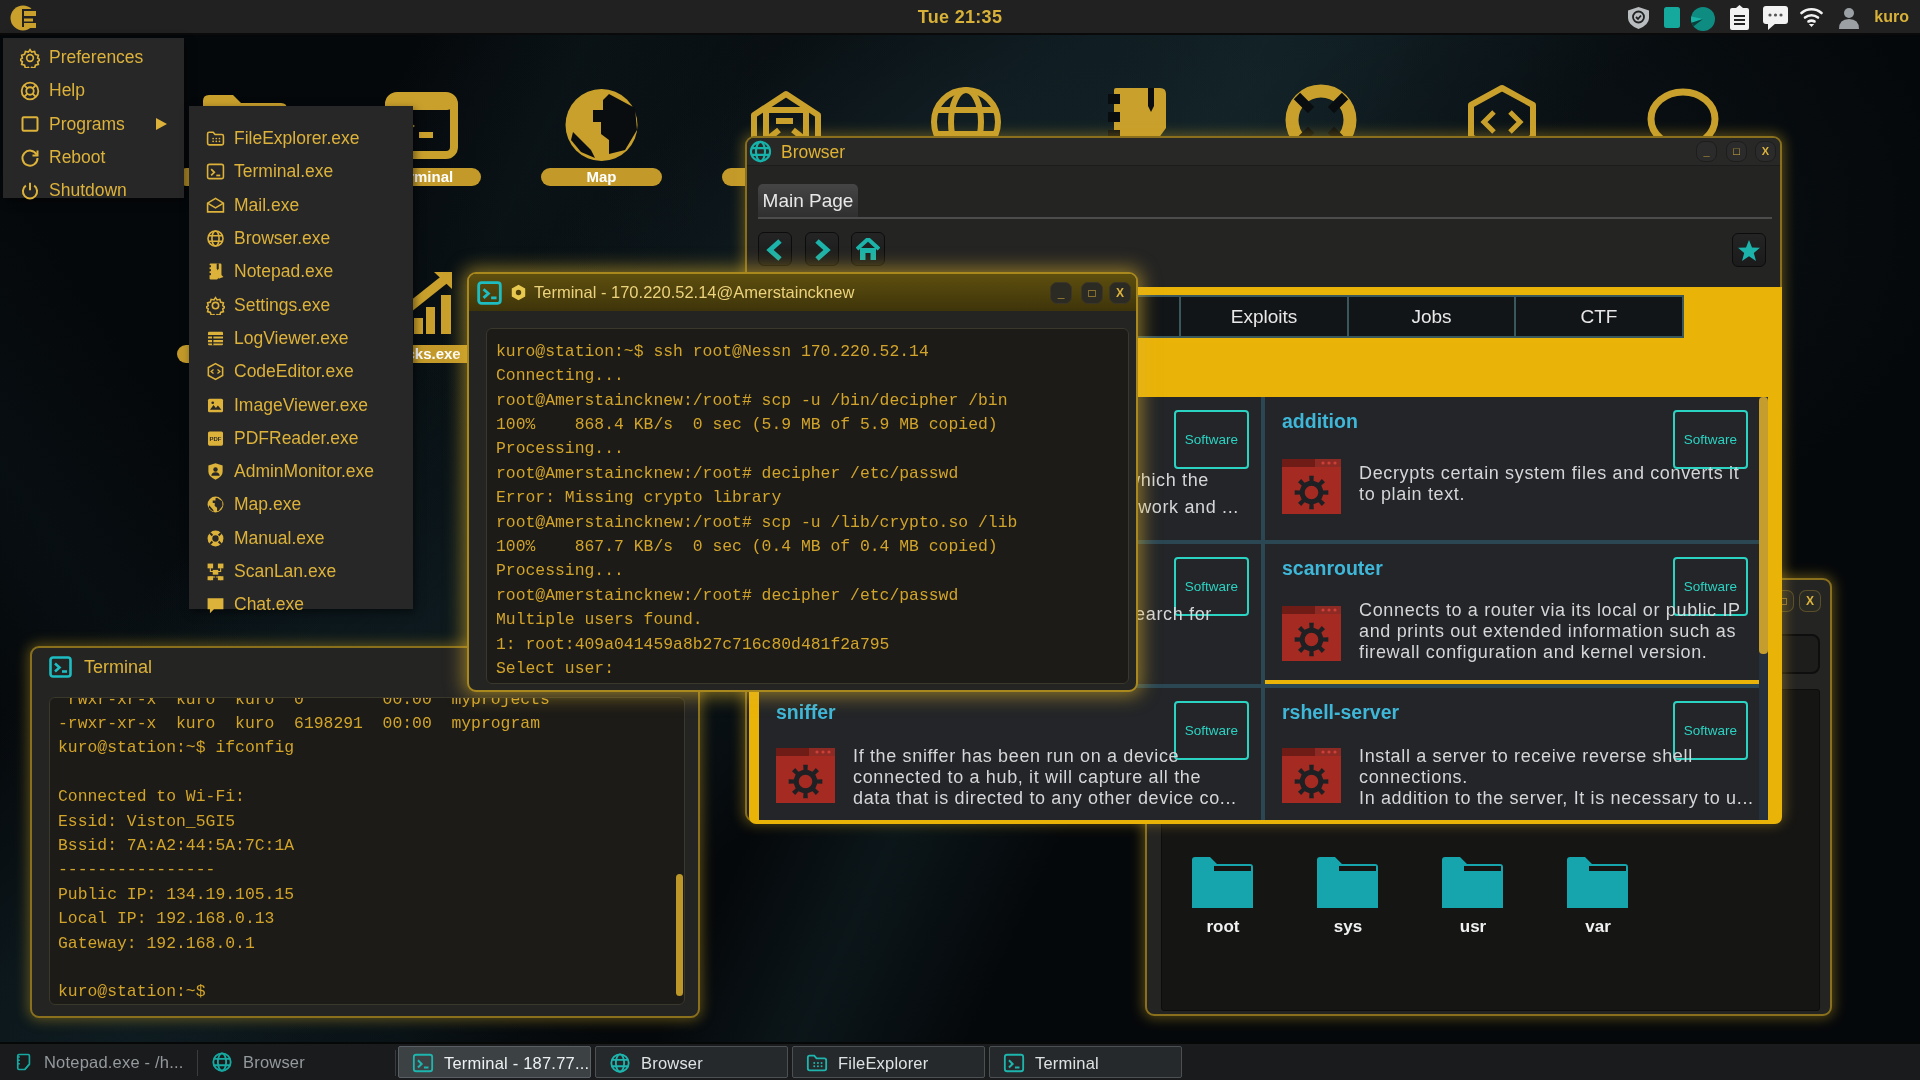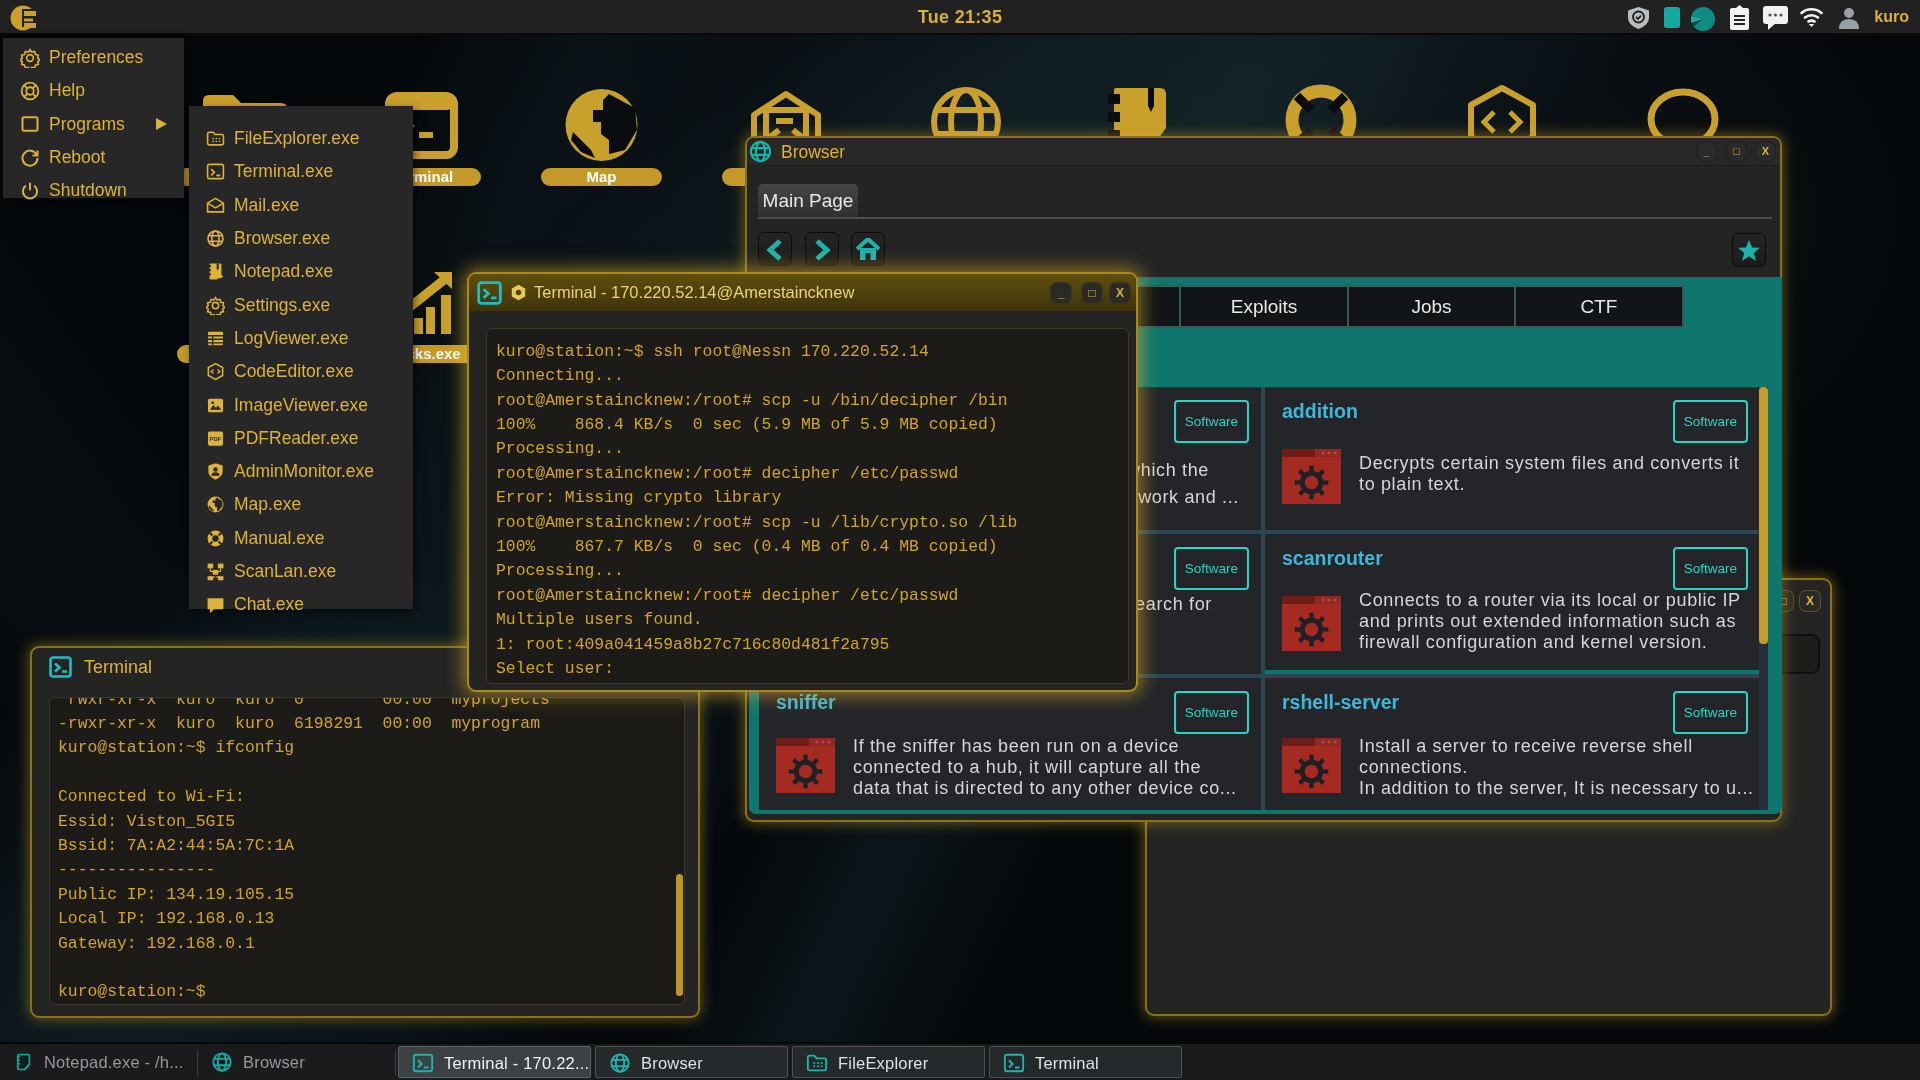--- a/index.html
+++ b/index.html
@@ -25,21 +25,21 @@
 
 .win{position:absolute;border-radius:9px;background:#242423;border:2px solid #8a701c;box-shadow:0 0 13px 2px rgba(205,165,36,.42)}
 .winf{border-color:#a9891e;box-shadow:0 0 18px 4px rgba(224,180,44,.55)}
 .wbtn{position:absolute;width:22px;height:22px;border-radius:7px;background:#2a2a25;border:1px solid rgba(180,150,50,.35);color:#dcb33c;font-size:12px;font-weight:700;text-align:center;line-height:20px}
 .mono{position:absolute;font-family:"Liberation Mono",monospace;font-size:16.4px;line-height:24.4px;color:#d2a42a;white-space:pre}
 .tbox{position:absolute;background:#1c1b17;border:1px solid #3a372b;border-radius:6px;overflow:hidden}
 
 .bbtn{position:absolute;width:34px;height:34px;border-radius:6px;background:linear-gradient(#242424,#1b1b1b);border:1px solid #0c0c0c}
 .tab{position:absolute;height:43px;background:#121518;border:2px solid #3a575c;color:#e8e8e8;font-size:19px;text-align:center;line-height:39px}
 .cell{position:absolute;background:#232528}
-.badge{position:absolute;border:2px solid #2bd3c3;color:#2bd3c3;font-size:13.5px;border-radius:4px;padding:12px 9px;line-height:15px}
+.badge{position:absolute;border:2px solid #2bd3c3;color:#2bd3c3;font-size:13.5px;border-radius:4px;padding:20px 9px;line-height:15px}
 .ctit{position:absolute;color:#3eb7d9;font-size:19.5px;font-weight:700}
 .cdesc{position:absolute;color:#d4d6d7;font-size:18px;line-height:21px;letter-spacing:0.65px}
 .redic{position:absolute;width:59px;height:55px;background:#a42a22}
 
 #taskbar{position:absolute;left:0;top:1042px;width:1920px;height:38px;background:#191b1d;border-top:2px solid #060707}
 .titem{position:absolute;top:2px;height:32px;font-size:16.5px;letter-spacing:0.2px;color:#dfe2e3;line-height:32px;white-space:nowrap;overflow:hidden}
 .tbox2{background:#26292b;border:1px solid #4c5053;border-radius:2px}
 .tdim{color:#95999c}
 .tdiv{position:absolute;top:6px;width:1px;height:26px;background:#3a3d40}
 
@@ -166,20 +166,42 @@
 <div class="abs" style="left:14px;top:8px">
         <svg width="22" height="22" viewBox="0 0 24 24" fill="none" stroke="#1db5ad" stroke-width="2">
           <path d="M2 6 q0-2 2-2 h5 l2.5 3 H20 q2 0 2 2 v9 q0 2-2 2 H4 q-2 0-2-2 Z"></path>
         </svg>
       </div>
 <div class="abs" style="left:46px;top:3px;color:#ddb23a;font-size:17px;line-height:30px">FileExplorer</div>
 <div class="wbtn" style="left:598px;top:10px">_</div>
 <div class="wbtn" style="left:625px;top:10px">□</div>
 <div class="wbtn" style="left:652px;top:10px">X</div>
 <div class="abs" style="left:493px;top:54px;width:180px;height:40px;background:#1d1d1c;border:2px solid #0e0e0e;border-radius:8px"></div>
+<div class="abs" style="left:14px;top:109px;width:659px;height:322px;background:#151514;border:1px solid #0d0d0d;border-radius:3px">
+<svg class="abs" style="left:29px;top:163px" width="63" height="57" viewBox="0 0 63 57">
+          <path fill="#16a5ad" d="M1 55 V7 q0-3 3-3 h15 l7 7 h33 q3 0 3 3 v41 Z"></path>
+          <rect x="23" y="13" width="37" height="5" fill="#151514"></rect>
+        </svg>
+<svg class="abs" style="left:154px;top:163px" width="63" height="57" viewBox="0 0 63 57">
+          <path fill="#16a5ad" d="M1 55 V7 q0-3 3-3 h15 l7 7 h33 q3 0 3 3 v41 Z"></path>
+          <rect x="23" y="13" width="37" height="5" fill="#151514"></rect>
+        </svg>
+<svg class="abs" style="left:279px;top:163px" width="63" height="57" viewBox="0 0 63 57">
+          <path fill="#16a5ad" d="M1 55 V7 q0-3 3-3 h15 l7 7 h33 q3 0 3 3 v41 Z"></path>
+          <rect x="23" y="13" width="37" height="5" fill="#151514"></rect>
+        </svg>
+<svg class="abs" style="left:404px;top:163px" width="63" height="57" viewBox="0 0 63 57">
+          <path fill="#16a5ad" d="M1 55 V7 q0-3 3-3 h15 l7 7 h33 q3 0 3 3 v41 Z"></path>
+          <rect x="23" y="13" width="37" height="5" fill="#151514"></rect>
+        </svg>
+<div class="abs" style="left:-3px;top:227px;width:128px;text-align:center;color:#f0f2f2;font-size:17px;font-weight:700">root</div>
+<div class="abs" style="left:122px;top:227px;width:128px;text-align:center;color:#f0f2f2;font-size:17px;font-weight:700">sys</div>
+<div class="abs" style="left:247px;top:227px;width:128px;text-align:center;color:#f0f2f2;font-size:17px;font-weight:700">usr</div>
+<div class="abs" style="left:372px;top:227px;width:128px;text-align:center;color:#f0f2f2;font-size:17px;font-weight:700">var</div>
+</div>
 </div>
 <div id="browser" class="win" style="left:745px;top:136px;width:1037px;height:686px">
       <div class="abs" style="left:0;top:0;width:1033px;height:28px;background:#282827;border-radius:7px 7px 0 0;border-bottom:1px solid #1c1c1c"></div>
 <div class="abs" style="left:2px;top:2px">
         <svg width="23" height="23" viewBox="0 0 24 24" fill="none" stroke="#17b3ab" stroke-width="2.2">
           <circle cx="12" cy="12" r="10"></circle>
           <ellipse cx="12" cy="12" rx="4.7" ry="10"></ellipse>
           <path d="M2.5 8.5 h19 M2.5 15.5 h19"></path>
         </svg>
       </div>
@@ -204,21 +226,21 @@
           <path d="M1 11 L12 1 L23 11" fill="none" stroke="#1cb3aa" stroke-width="4"></path>
           <rect x="4" y="10" width="16" height="12" fill="#1cb3aa"></rect>
           <rect x="9.5" y="15" width="5" height="7" fill="#1d1d1d"></rect>
         </svg>
       </div>
 <div class="bbtn" style="left:985px;top:95px">
         <svg style="margin:6px auto" width="22" height="21" viewBox="0 0 22 21">
           <path d="M11 0 L14 7.5 L22 7.8 L15.8 13 L18 21 L11 16.3 L4 21 L6.2 13 L0 7.8 L8 7.5 Z" fill="#1cb3aa"></path>
         </svg>
       </div>
-<div class="abs" style="left:2px;top:139px;width:1033px;height:537px;background:#0f766e;border-radius:0 0 7px 7px;overflow:hidden">
+<div class="abs" style="left:2px;top:149px;width:1033px;height:537px;background:#eab308;border-radius:0 0 7px 7px;overflow:hidden">
 
   <div class="tab" style="left:340px;top:8px;width:90px;border-right:none"></div>
   <div class="tab" style="left:430px;top:8px;width:170px">Exploits</div>
   <div class="tab" style="left:600px;top:8px;width:167px;border-left:none">Jobs</div>
   <div class="tab" style="left:767px;top:8px;width:168px;border-left:none">CTF</div>
 
   <div class="abs" style="left:512px;top:110px;width:4px;height:423px;background:#2b4754"></div>
   <div class="abs" style="left:10px;top:253px;width:1002px;height:4px;background:#2b4754"></div>
   <div class="abs" style="left:10px;top:397px;width:1002px;height:4px;background:#2b4754"></div>
 
@@ -540,21 +562,21 @@
 <div class="titem tdim" style="left:198px;width:196px"><svg style="position:absolute;left:13px;top:5px" width="22" height="22" viewBox="0 0 24 24" fill="none" stroke="#17a9a1" stroke-width="2">
           <circle cx="12" cy="12" r="9.5"></circle>
           <ellipse cx="12" cy="12" rx="4.5" ry="9.5"></ellipse>
           <path d="M3 8.5 h18 M3 15.5 h18"></path>
         </svg><span style="margin-left:45px">Browser</span></div>
 <div class="tdiv" style="left:395px"></div>
 <div class="titem tbox2" style="left:398px;width:193px;background:#3c4144;border-color:#5a5f63;color:#eef1f2"><svg style="position:absolute;left:13px;top:5px" width="22" height="22" viewBox="0 0 24 24" fill="none" stroke="#1db5ad" stroke-width="2">
           <rect x="2" y="3" width="20" height="18" rx="2.5"></rect>
           <path d="M6.5 9 l4 4 -4 4" stroke-width="2.2"></path>
           <path d="M13 17 h5" stroke-width="2.2"></path>
-        </svg><span style="margin-left:45px">Terminal - 170.22...</span></div>
+        </svg><span style="margin-left:45px">Terminal - 187.77...</span></div>
 <div class="titem tbox2" style="left:595px;width:193px"><svg style="position:absolute;left:13px;top:5px" width="22" height="22" viewBox="0 0 24 24" fill="none" stroke="#1db5ad" stroke-width="2">
           <circle cx="12" cy="12" r="9.5"></circle>
           <ellipse cx="12" cy="12" rx="4.5" ry="9.5"></ellipse>
           <path d="M3 8.5 h18 M3 15.5 h18"></path>
         </svg><span style="margin-left:45px">Browser</span></div>
 <div class="titem tbox2" style="left:792px;width:193px"><svg style="position:absolute;left:13px;top:5px" width="22" height="22" viewBox="0 0 24 24" fill="none" stroke="#1db5ad" stroke-width="2">
           <path d="M2 6 q0-2 2-2 h5 l2.5 3 H20 q2 0 2 2 v9 q0 2-2 2 H4 q-2 0-2-2 Z"></path>
           <g fill="#1db5ad" stroke="none">
             <circle cx="9" cy="12" r="1.1"></circle>
             <circle cx="13" cy="12" r="1.1"></circle>

